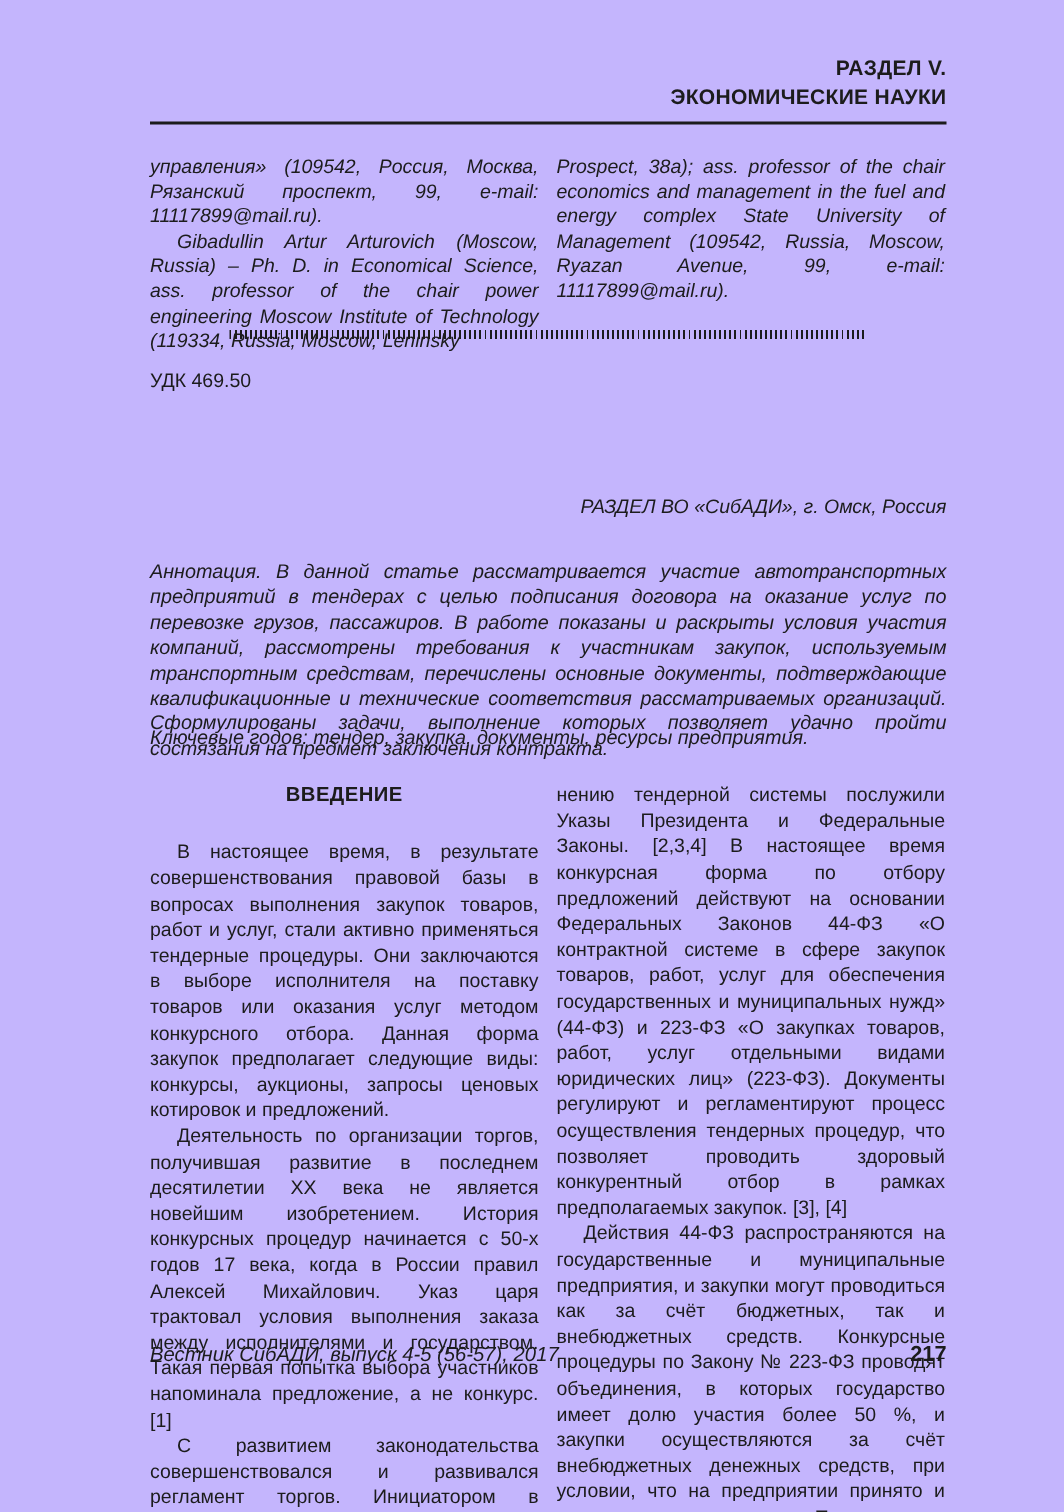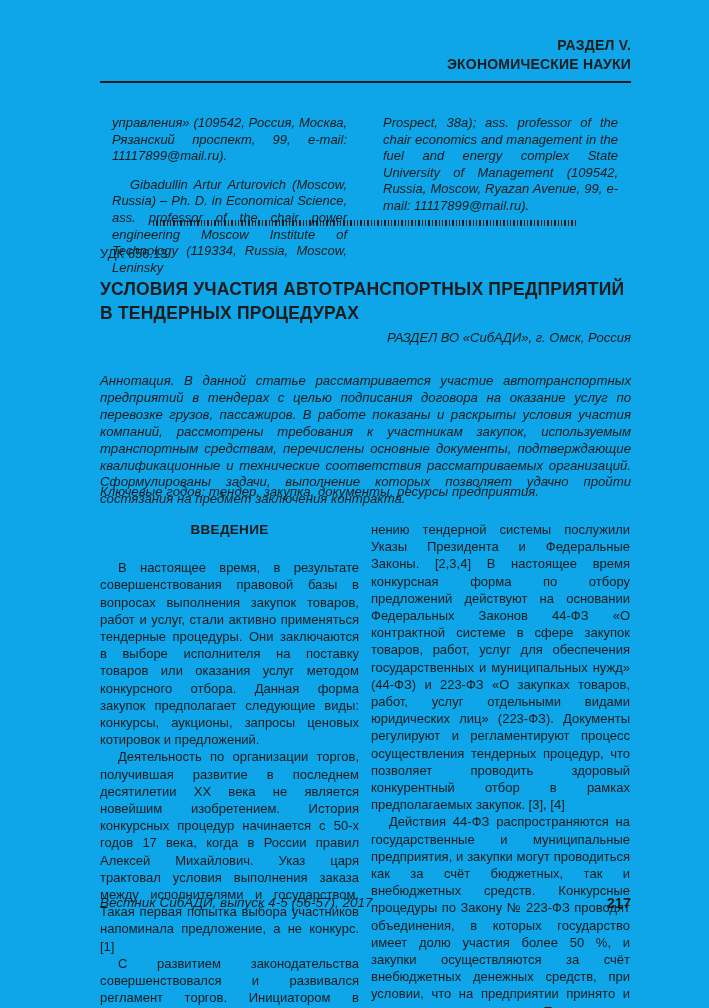--- a/index.html
+++ b/index.html
@@ -4,21 +4,21 @@
 <style>
   html, body {
     margin: 0;
     padding: 0;
     background: #ffffff;
   }
   .page {
     position: relative;
     width: 709px;
     height: 1008px;
-    background: #0ea5e9;
+    background: #c4b5fd;
     font-family: "Liberation Sans", sans-serif;
     color: #1c1c1c;
     overflow: hidden;
   }
   .content {
     position: absolute;
     left: 100px;
     width: 531px;
   }
   
@@ -42,21 +42,21 @@
   .affil {
     top: 103px;
     display: flex;
     gap: 12px;
     font-style: italic;
     font-size: 13px;
     line-height: 16.6px;
     text-align: justify;
   }
   .affil .col { width: 259px; }
-  .affil p { margin: 12px; }
+  .affil p { margin: 0; }
   .affil p.indent { text-indent: 18px; }
   
   .separator {
     position: absolute;
     left: 153px;
     top: 220px;
     width: 423px;
     height: 6px;
     background: repeating-linear-gradient(90deg,
       #1c1c1c 0px, #1c1c1c 1.3px,
@@ -145,23 +145,22 @@
       <p>управления» (109542, Россия, Москва, Рязанский проспект, 99, e-mail: 11117899@mail.ru).</p>
       <p class="indent">Gibadullin Artur Arturovich (Moscow, Russia) – Ph. D. in Economical Science, ass. professor of the chair power engineering Moscow Institute of Technology (119334, Russia, Moscow, Leninsky</p>
     </div>
     <div class="col">
       <p>Prospect, 38a); ass. professor of the chair economics and management in the fuel and energy complex State University of Management (109542, Russia, Moscow, Ryazan Avenue, 99, e-mail: 11117899@mail.ru).</p>
     </div>
   </div>
 
   <div class="separator"></div>
 
-  <div class="content udc">УДК 656.13</div>
+  <div class="content udc">УДК 469.50</div>
 
-  <h1 class="content article-title" style="margin:0;">УСЛОВИЯ УЧАСТИЯ АВТОТРАНСПОРТНЫХ ПРЕДПРИЯТИЙ В ТЕНДЕРНЫХ ПРОЦЕДУРАХ</h1>
 
   <div class="content authors">
     <div>РАЗДЕЛ ВО «СибАДИ», г. Омск, Россия</div>
   </div>
 
   <div class="content abstract">
     <span class="lead">Аннотация.</span><span> В данной статье рассматривается участие автотранспортных предприятий в тендерах с целью подписания договора на оказание услуг по перевозке грузов, пассажиров. В работе показаны и раскрыты условия участия компаний, рассмотрены требования к участникам закупок, используемым транспортным средствам, перечислены основные документы, подтверждающие квалификационные и технические соответствия рассматриваемых организаций. Сформулированы задачи, выполнение которых позволяет удачно пройти состязания на предмет заключения контракта.</span>
   </div>
 
   <div class="content keywords">

